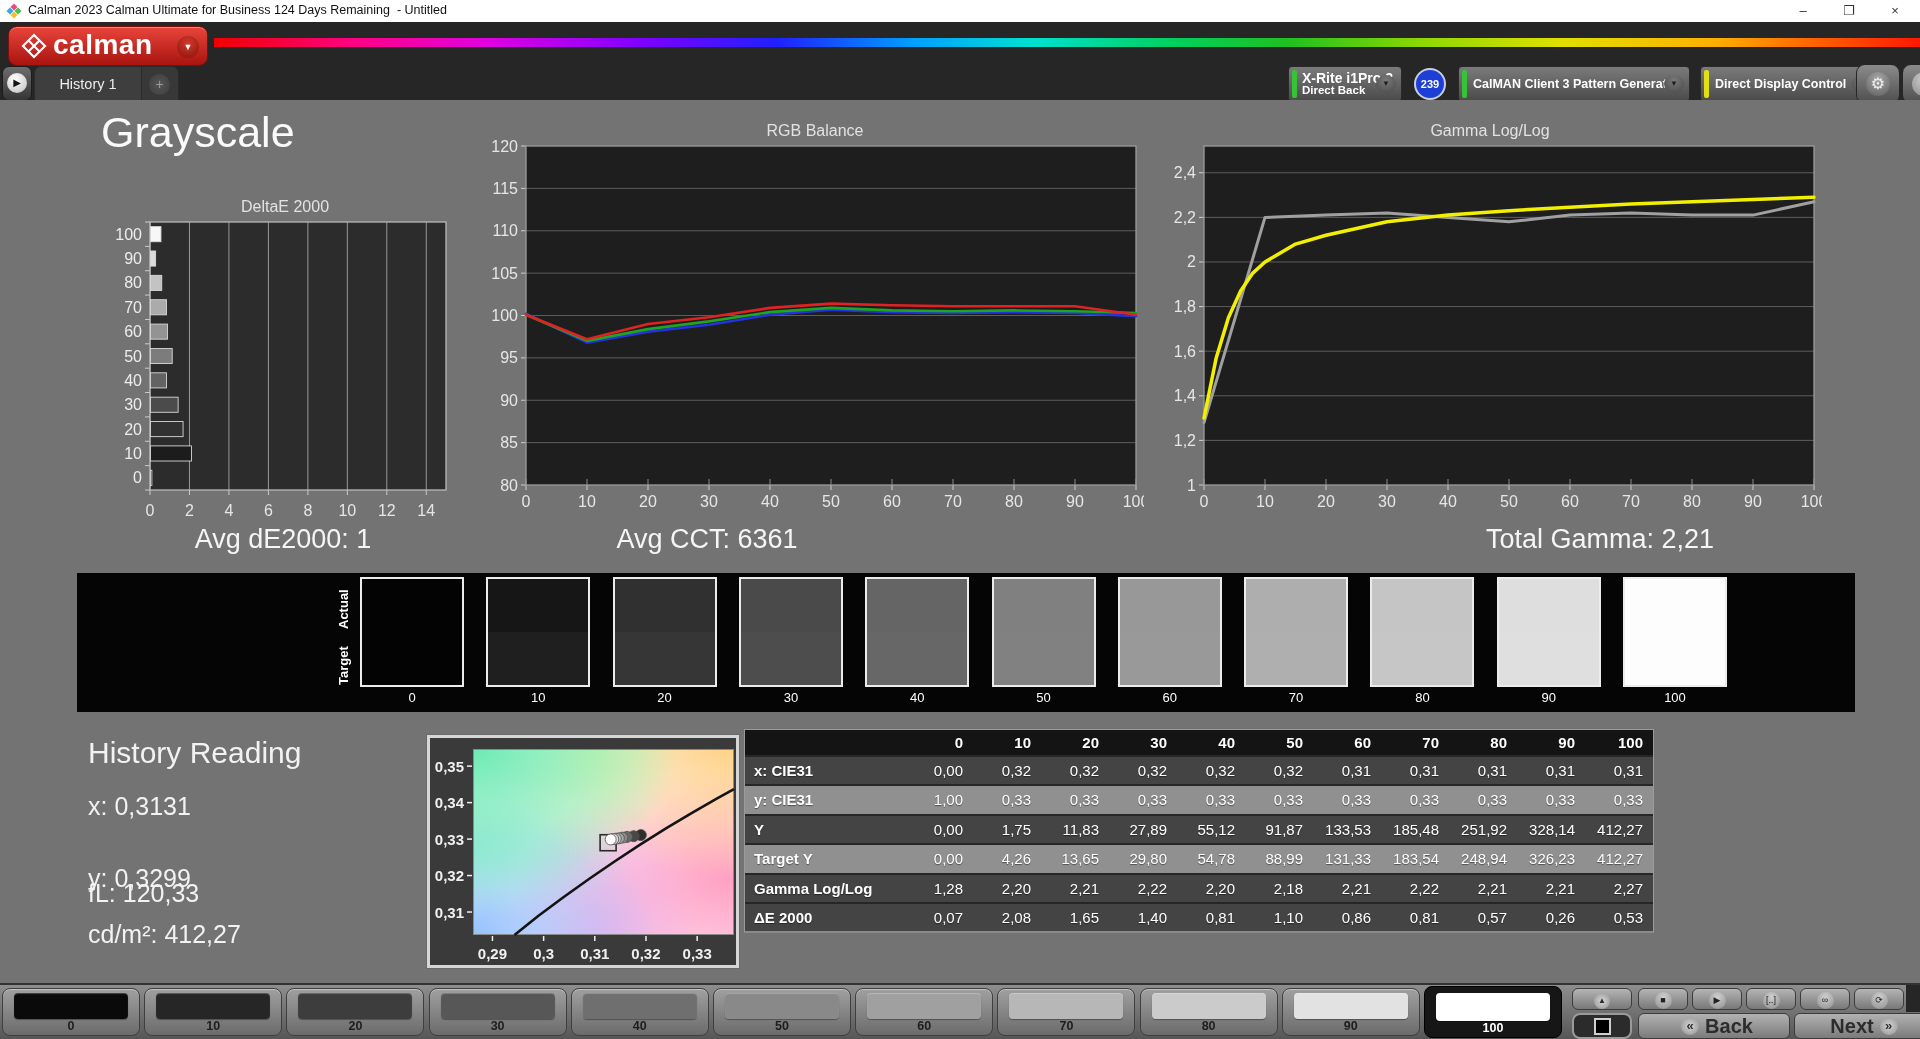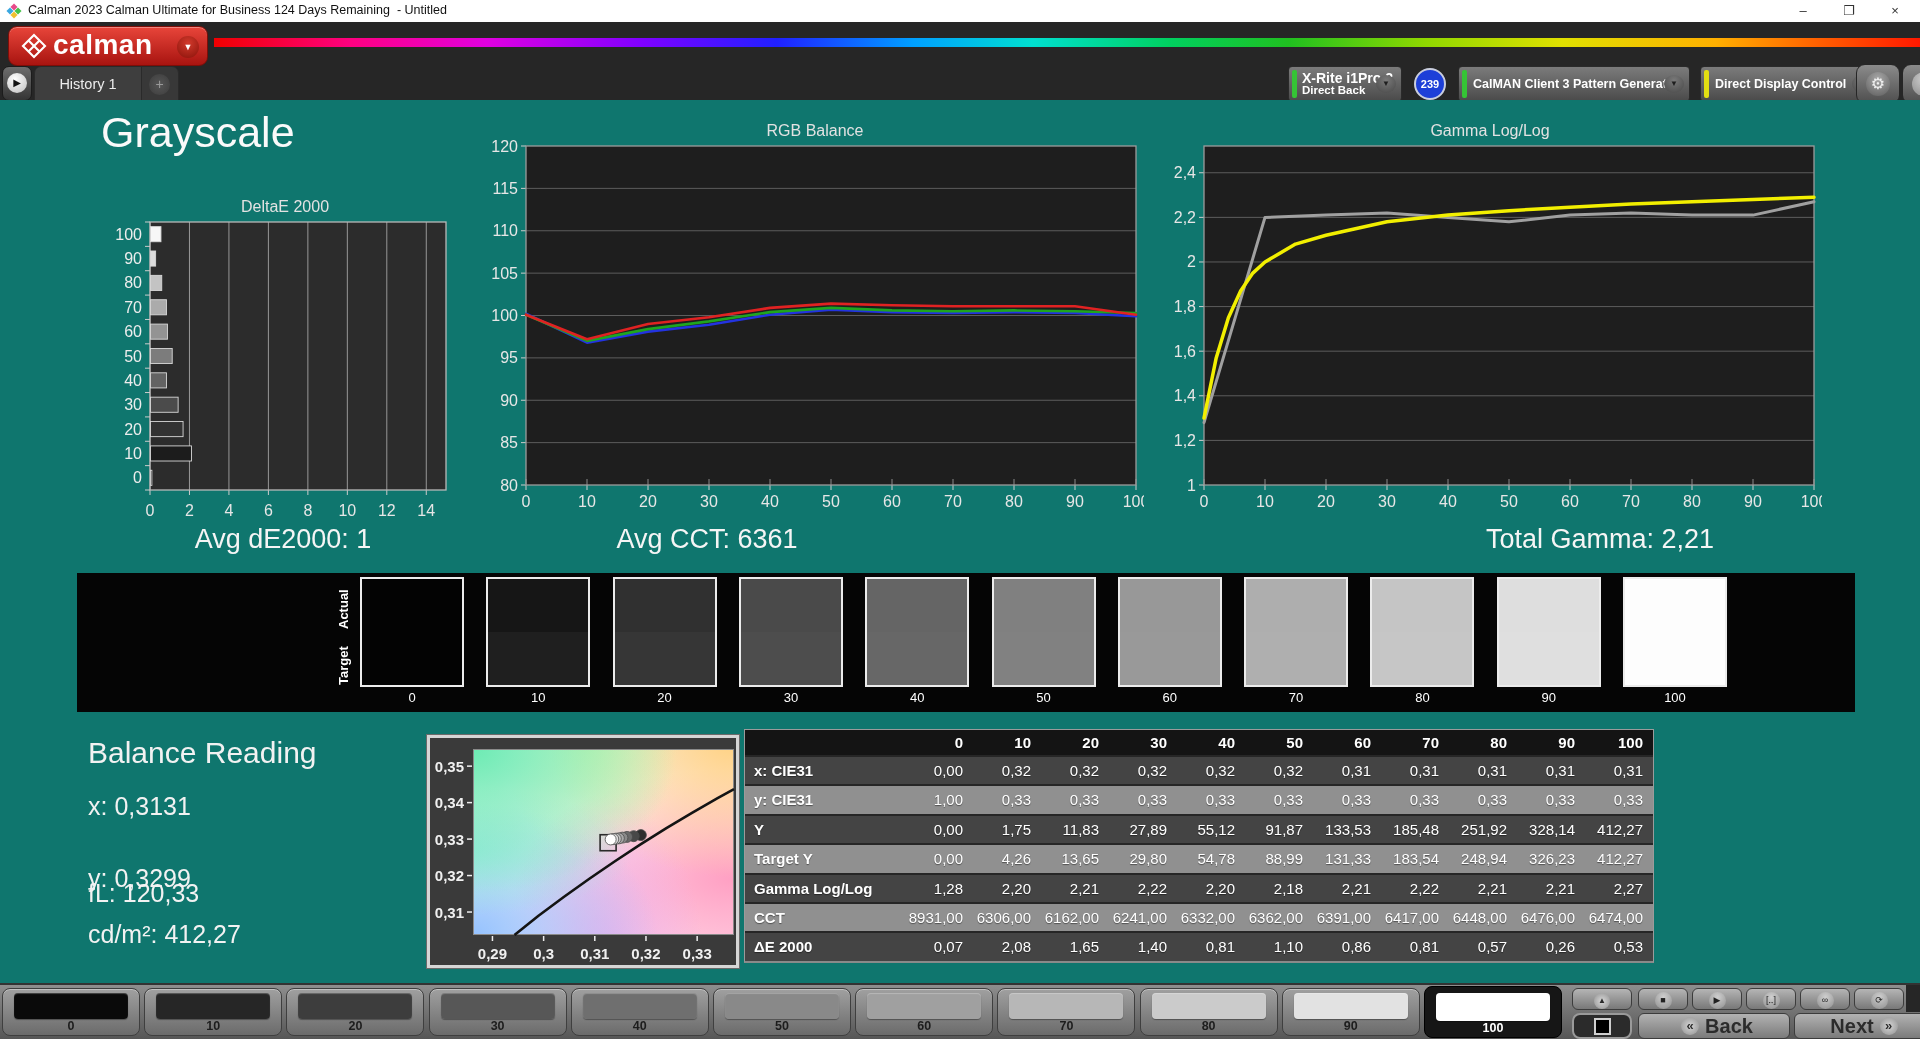--- a/index.html
+++ b/index.html
@@ -49,21 +49,21 @@
   .tool-btn{position:absolute;top:42px;width:42px;height:38px;border-radius:9px;background:linear-gradient(#8b8b8b,#4e4e4e);
     border:1px solid #262626;text-align:center;}
   #btn-gear{left:1856px;}
   #btn-gear .g{display:inline-block;margin-top:7px;width:24px;height:24px;border-radius:50%;
     background:radial-gradient(circle at 50% 30%,#a9a9a9,#5c5c5c);color:#efefef;font-size:16px;line-height:24px;}
   #btn-backarrow{left:1902px;}
   #btn-backarrow .g{display:inline-block;margin-top:7px;width:24px;height:24px;border-radius:50%;
     background:radial-gradient(circle at 50% 30%,#cfcfcf,#8a8a8a);color:#1a1a1a;font-size:11px;line-height:24px;}
 
   
-  #main{position:absolute;left:0;top:100px;width:1920px;height:883px;background:#0f766e;}
+  #main{position:absolute;left:0;top:100px;width:1920px;height:883px;background:#737373;}
   #page-title{position:absolute;left:101px;top:8px;font-size:43px;color:#fafafa;}
   .chart-title{position:absolute;transform:translateX(-50%);font-size:16px;color:#e2e2e2;}
   #deltae-title{left:285px;top:98px;}
   #rgb-title{left:815px;top:22px;}
   #gamma-title{left:1490px;top:22px;}
   #deltae-svg{position:absolute;left:112px;top:116px;}
   #rgb-svg{position:absolute;left:484px;top:40px;}
   #gamma-svg{position:absolute;left:1162px;top:40px;}
   .stat{position:absolute;top:424px;transform:translateX(-50%);font-size:27px;color:#f5f5f5;white-space:nowrap;}
 
@@ -423,21 +423,21 @@
         <div class="strip-patch" style="left: 1167.1px; background: linear-gradient(rgb(174, 174, 174) 0%, rgb(174, 174, 174) 50%, rgb(175, 175, 175) 50%, rgb(175, 175, 175) 100%);"></div>
         <div class="strip-label" style="left: 1165.1px;">70</div>
         <div class="strip-patch" style="left: 1293.4px; background: linear-gradient(rgb(197, 197, 197) 0%, rgb(197, 197, 197) 50%, rgb(198, 198, 198) 50%, rgb(198, 198, 198) 100%);"></div>
         <div class="strip-label" style="left: 1291.4px;">80</div>
         <div class="strip-patch" style="left: 1419.7px; background: linear-gradient(rgb(222, 222, 222) 0%, rgb(222, 222, 222) 50%, rgb(223, 223, 223) 50%, rgb(223, 223, 223) 100%);"></div>
         <div class="strip-label" style="left: 1417.7px;">90</div>
         <div class="strip-patch" style="left: 1546px; background: linear-gradient(rgb(253, 253, 253) 0%, rgb(253, 253, 253) 50%, rgb(253, 253, 253) 50%, rgb(253, 253, 253) 100%);"></div>
         <div class="strip-label" style="left: 1544px;">100</div>
       </div>
 
-    <div id="cr-title">Balance Reading</div>
+    <div id="cr-title">History Reading</div>
     <div id="cr-0" class="cr-line">x: 0,3131</div>
     <div id="cr-1" class="cr-line">y: 0,3299</div>
     <div id="cr-2" class="cr-line">fL: 120,33</div>
     <div id="cr-3" class="cr-line">cd/m²: 412,27</div>
 
     <div id="cie-frame">
       <div id="cie-bg"></div>
       <svg id="cie-svg" width="312" height="233">
           <line x1="37" y1="28.141176470588377" x2="42" y2="28.141176470588377" stroke="#eeeeee" stroke-width="1.5"></line>
           <text x="34" y="33.64117647058838" fill="#f0f0f0" font-size="15" font-weight="bold" text-anchor="end">0,35</text>
@@ -550,34 +550,20 @@
           <div class="cell">2,21</div>
           <div class="cell">2,22</div>
           <div class="cell">2,20</div>
           <div class="cell">2,18</div>
           <div class="cell">2,21</div>
           <div class="cell">2,22</div>
           <div class="cell">2,21</div>
           <div class="cell">2,21</div>
           <div class="cell">2,27</div>
         </div>
-        <div class="tr light">
-          <div class="cell lbl">CCT</div>
-          <div class="cell">8931,00</div>
-          <div class="cell">6306,00</div>
-          <div class="cell">6162,00</div>
-          <div class="cell">6241,00</div>
-          <div class="cell">6332,00</div>
-          <div class="cell">6362,00</div>
-          <div class="cell">6391,00</div>
-          <div class="cell">6417,00</div>
-          <div class="cell">6448,00</div>
-          <div class="cell">6476,00</div>
-          <div class="cell">6474,00</div>
-        </div>
         <div class="tr dark">
           <div class="cell lbl">ΔE 2000</div>
           <div class="cell">0,07</div>
           <div class="cell">2,08</div>
           <div class="cell">1,65</div>
           <div class="cell">1,40</div>
           <div class="cell">0,81</div>
           <div class="cell">1,10</div>
           <div class="cell">0,86</div>
           <div class="cell">0,81</div>

